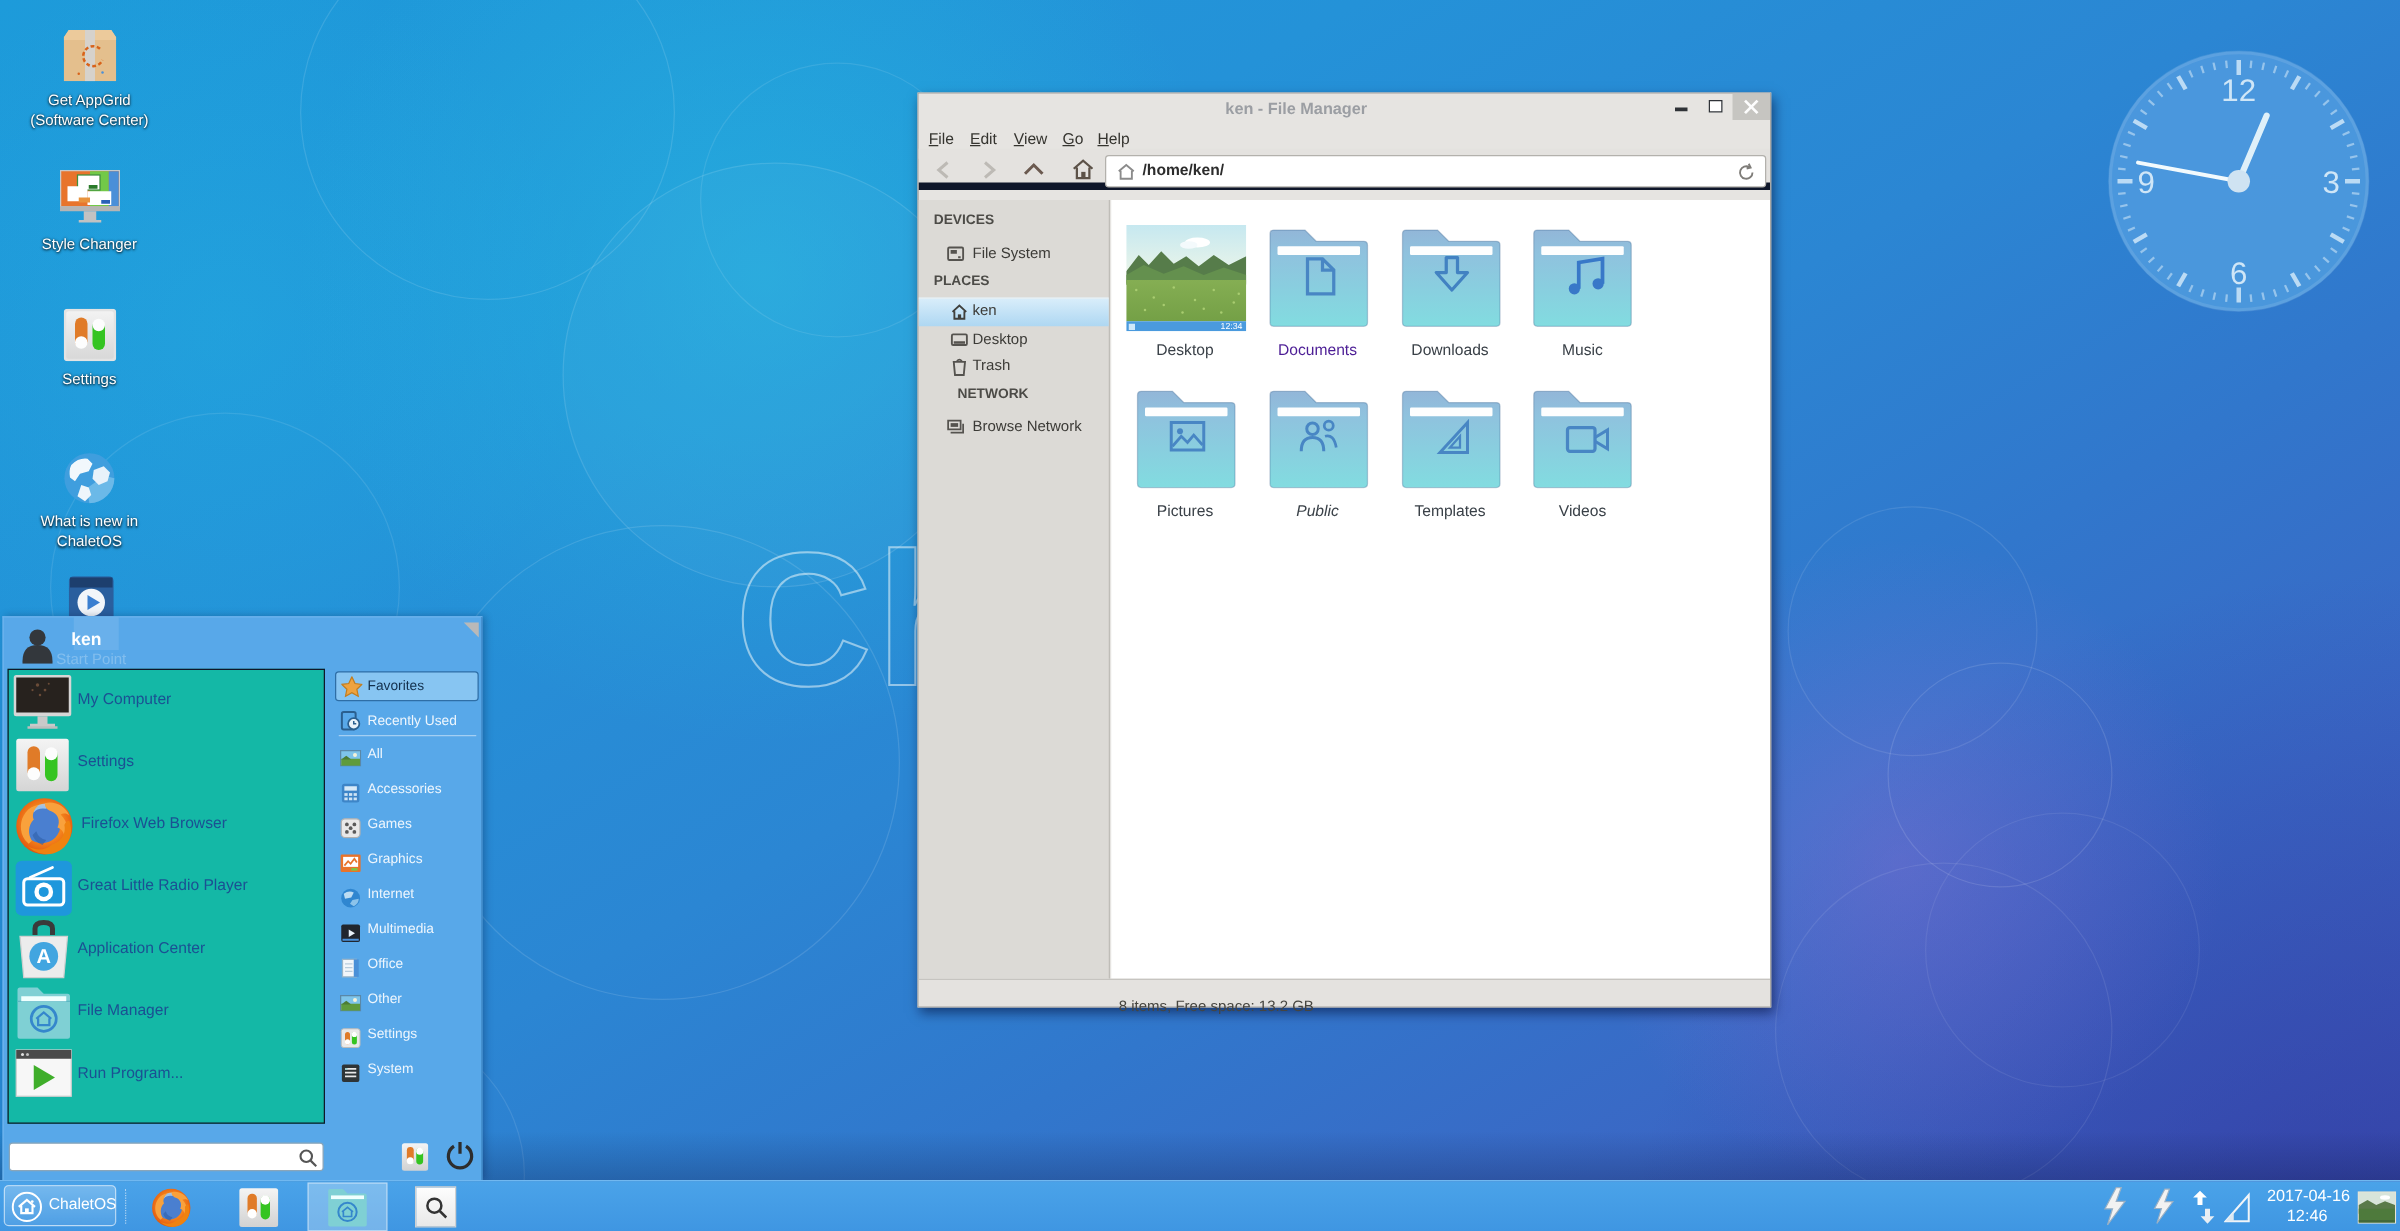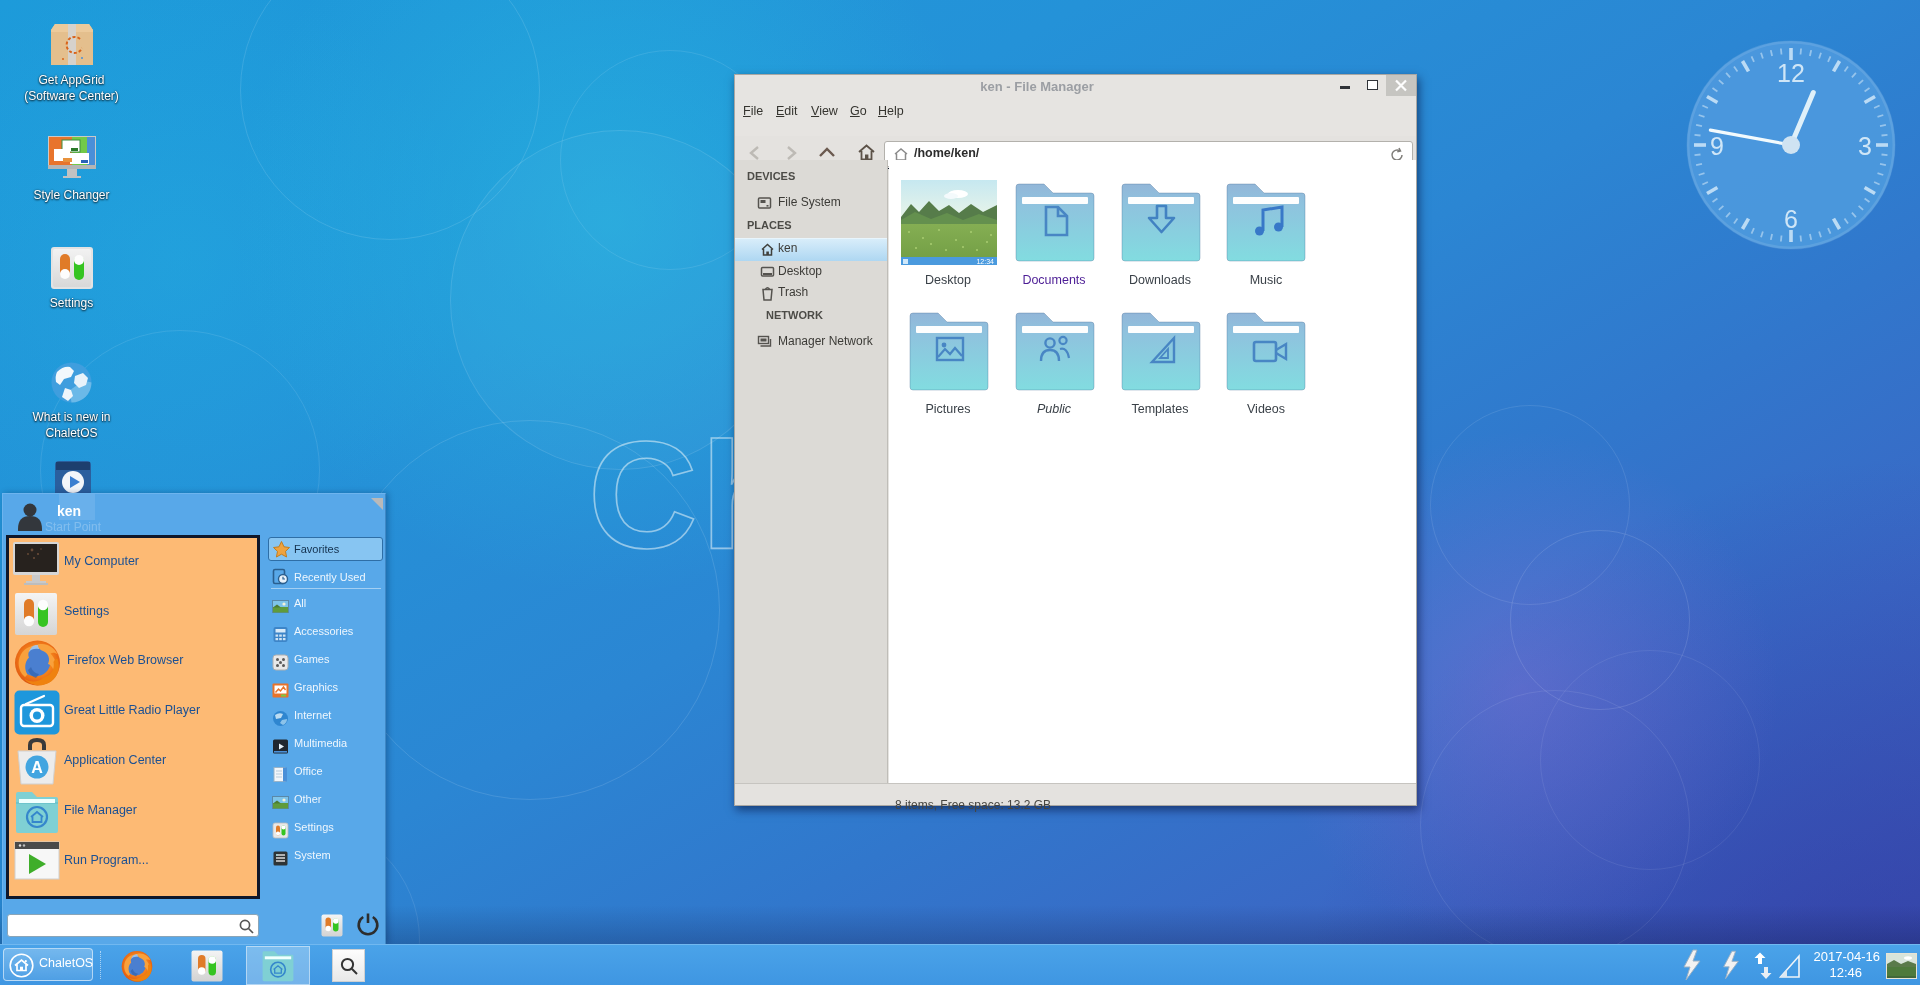--- a/index.html
+++ b/index.html
@@ -183,21 +183,21 @@
     <div class="abs" style="left:0; top:0; width:604px; text-align:center; font-size:13px; font-weight:bold; color:#9b9ea3; line-height:23px;">ken - File Manager</div>
     <div class="abs" style="left:605px; top:11px; width:10px; height:3px; background:#2f3237;"></div>
     <div class="abs" style="left:632px; top:5px; width:11px; height:10px; border:1.5px solid #2f3237; background:#fff;"></div>
     <div class="abs" style="left:651px; top:0; width:30px; height:21px; background:#c6c5c1;">
       <svg width="30" height="21">
           <path d="M10,5.5 L20,15.5 M20,5.5 L10,15.5" stroke="#fdfdfd" stroke-width="2.2"></path>
         </svg>
     </div>
   </div>
 
-  <div class="abs" style="left:0; top:61px; width:681px; height:33px; background:#e4e2df; border-bottom:1px solid #0f172a;">
+  <div class="abs" style="left:0; top:44px; width:681px; height:33px; background:#e4e2df; border-bottom:6px solid #0f172a;">
     <svg class="abs" style="left:12px; top:9px;" width="16" height="16">
         <path d="M11,2 L4,8 L11,14" stroke="#bdbab5" stroke-width="2.4" fill="none"></path>
       </svg>
     <svg class="abs" style="left:48px; top:9px;" width="16" height="16">
         <path d="M5,2 L12,8 L5,14" stroke="#bdbab5" stroke-width="2.4" fill="none"></path>
       </svg>
     <svg class="abs" style="left:83px; top:9px;" width="18" height="16">
         <path d="M2,11 L9,4 L16,11" stroke="#6b5a50" stroke-width="2.4" fill="none"></path>
       </svg>
     <svg class="abs" style="left:122px; top:7px;" width="19" height="19">
@@ -239,21 +239,21 @@
         <path d="M2,3.5 h9 l-1,10.5 h-7 z" fill="none" stroke="#55534f" stroke-width="1.5"></path>
         <path d="M4.5,3 q2,-2.5 4,0" fill="none" stroke="#55534f" stroke-width="1.4"></path>
       </svg>
     <div class="abs" style="left:43px; top:125px;">Trash</div>
     <div class="abs" style="left:12px; top:149px; font-size:11px; font-weight:bold; color:#4c4b47;padding-left:19px;">NETWORK</div>
     <svg class="abs" style="left:22px; top:175px;" width="16" height="14">
         <rect x="1.5" y="1.5" width="10" height="7" fill="none" stroke="#55534f" stroke-width="1.4"></rect>
         <path d="M3.5,11 h10 v-7" fill="none" stroke="#55534f" stroke-width="1.4"></path>
         <rect x="3.5" y="3.5" width="6" height="3" fill="#55534f"></rect>
       </svg>
-    <div class="abs" style="left:43px; top:174px;">Manager Network</div>
+    <div class="abs" style="left:43px; top:174px;">Browse Network</div>
   </div>
 
   <div class="abs" style="left:154px; top:85px; width:527px; height:623px; background:#fff;">
     <svg class="abs" style="left:124px; top:20px;" width="84" height="82" viewBox="0 0 84 82">
         <defs>
           <linearGradient id="fg1" x1="0" y1="0" x2="0" y2="1">
             <stop offset="0" stop-color="#92b6d8"></stop>
             <stop offset="0.25" stop-color="#8fc2de"></stop>
             <stop offset="1" stop-color="#82dce0"></stop>
           </linearGradient>
@@ -406,21 +406,21 @@
   <div class="abs" style="left:42px; top:26px; font-size:12px; color:rgba(255,255,255,0.25);">Start Point</div>
   <svg class="abs" style="left:12px; top:6px;" width="30" height="31" viewBox="0 0 30 31">
     <circle cx="15" cy="10" r="6.5" fill="#33373c"></circle>
     <path d="M3,29 q0,-13 12,-13 q12,0 12,13 l0,2 h-24 z" fill="#33373c"></path>
   </svg>
   <div class="abs" style="left:54px; top:9px; font-size:14px; font-weight:bold; color:#fff;">ken</div>
   <svg class="abs" style="left:367px; top:3px;" width="14" height="14">
       <path d="M1,1 L13,1 L13,13 Z" fill="#b9b9b9"></path>
     </svg>
 
-  <div class="abs" style="left:3px; top:41px; width:254px; height:364px; background:#fdba74; border:3px solid #0f172a;">
+  <div class="abs" style="left:3px; top:41px; width:254px; height:364px; background:#14b8a6; border:1px solid #0f172a;">
 
     <svg class="abs" style="left:3px; top:3px;" width="48" height="46" viewBox="0 0 48 46">
       <rect x="1" y="1" width="46" height="33" rx="2" fill="#d6d6d6"></rect>
       <rect x="3" y="3" width="42" height="28" fill="#27221e"></rect>
       <g fill="#6b4c38">
           <circle cx="20" cy="9" r="1.4"></circle>
           <circle cx="26" cy="13" r="1.1"></circle>
           <circle cx="22" cy="17" r="1"></circle>
           <circle cx="16" cy="13" r="0.9"></circle>
           <circle cx="29" cy="8" r="0.8"></circle>

